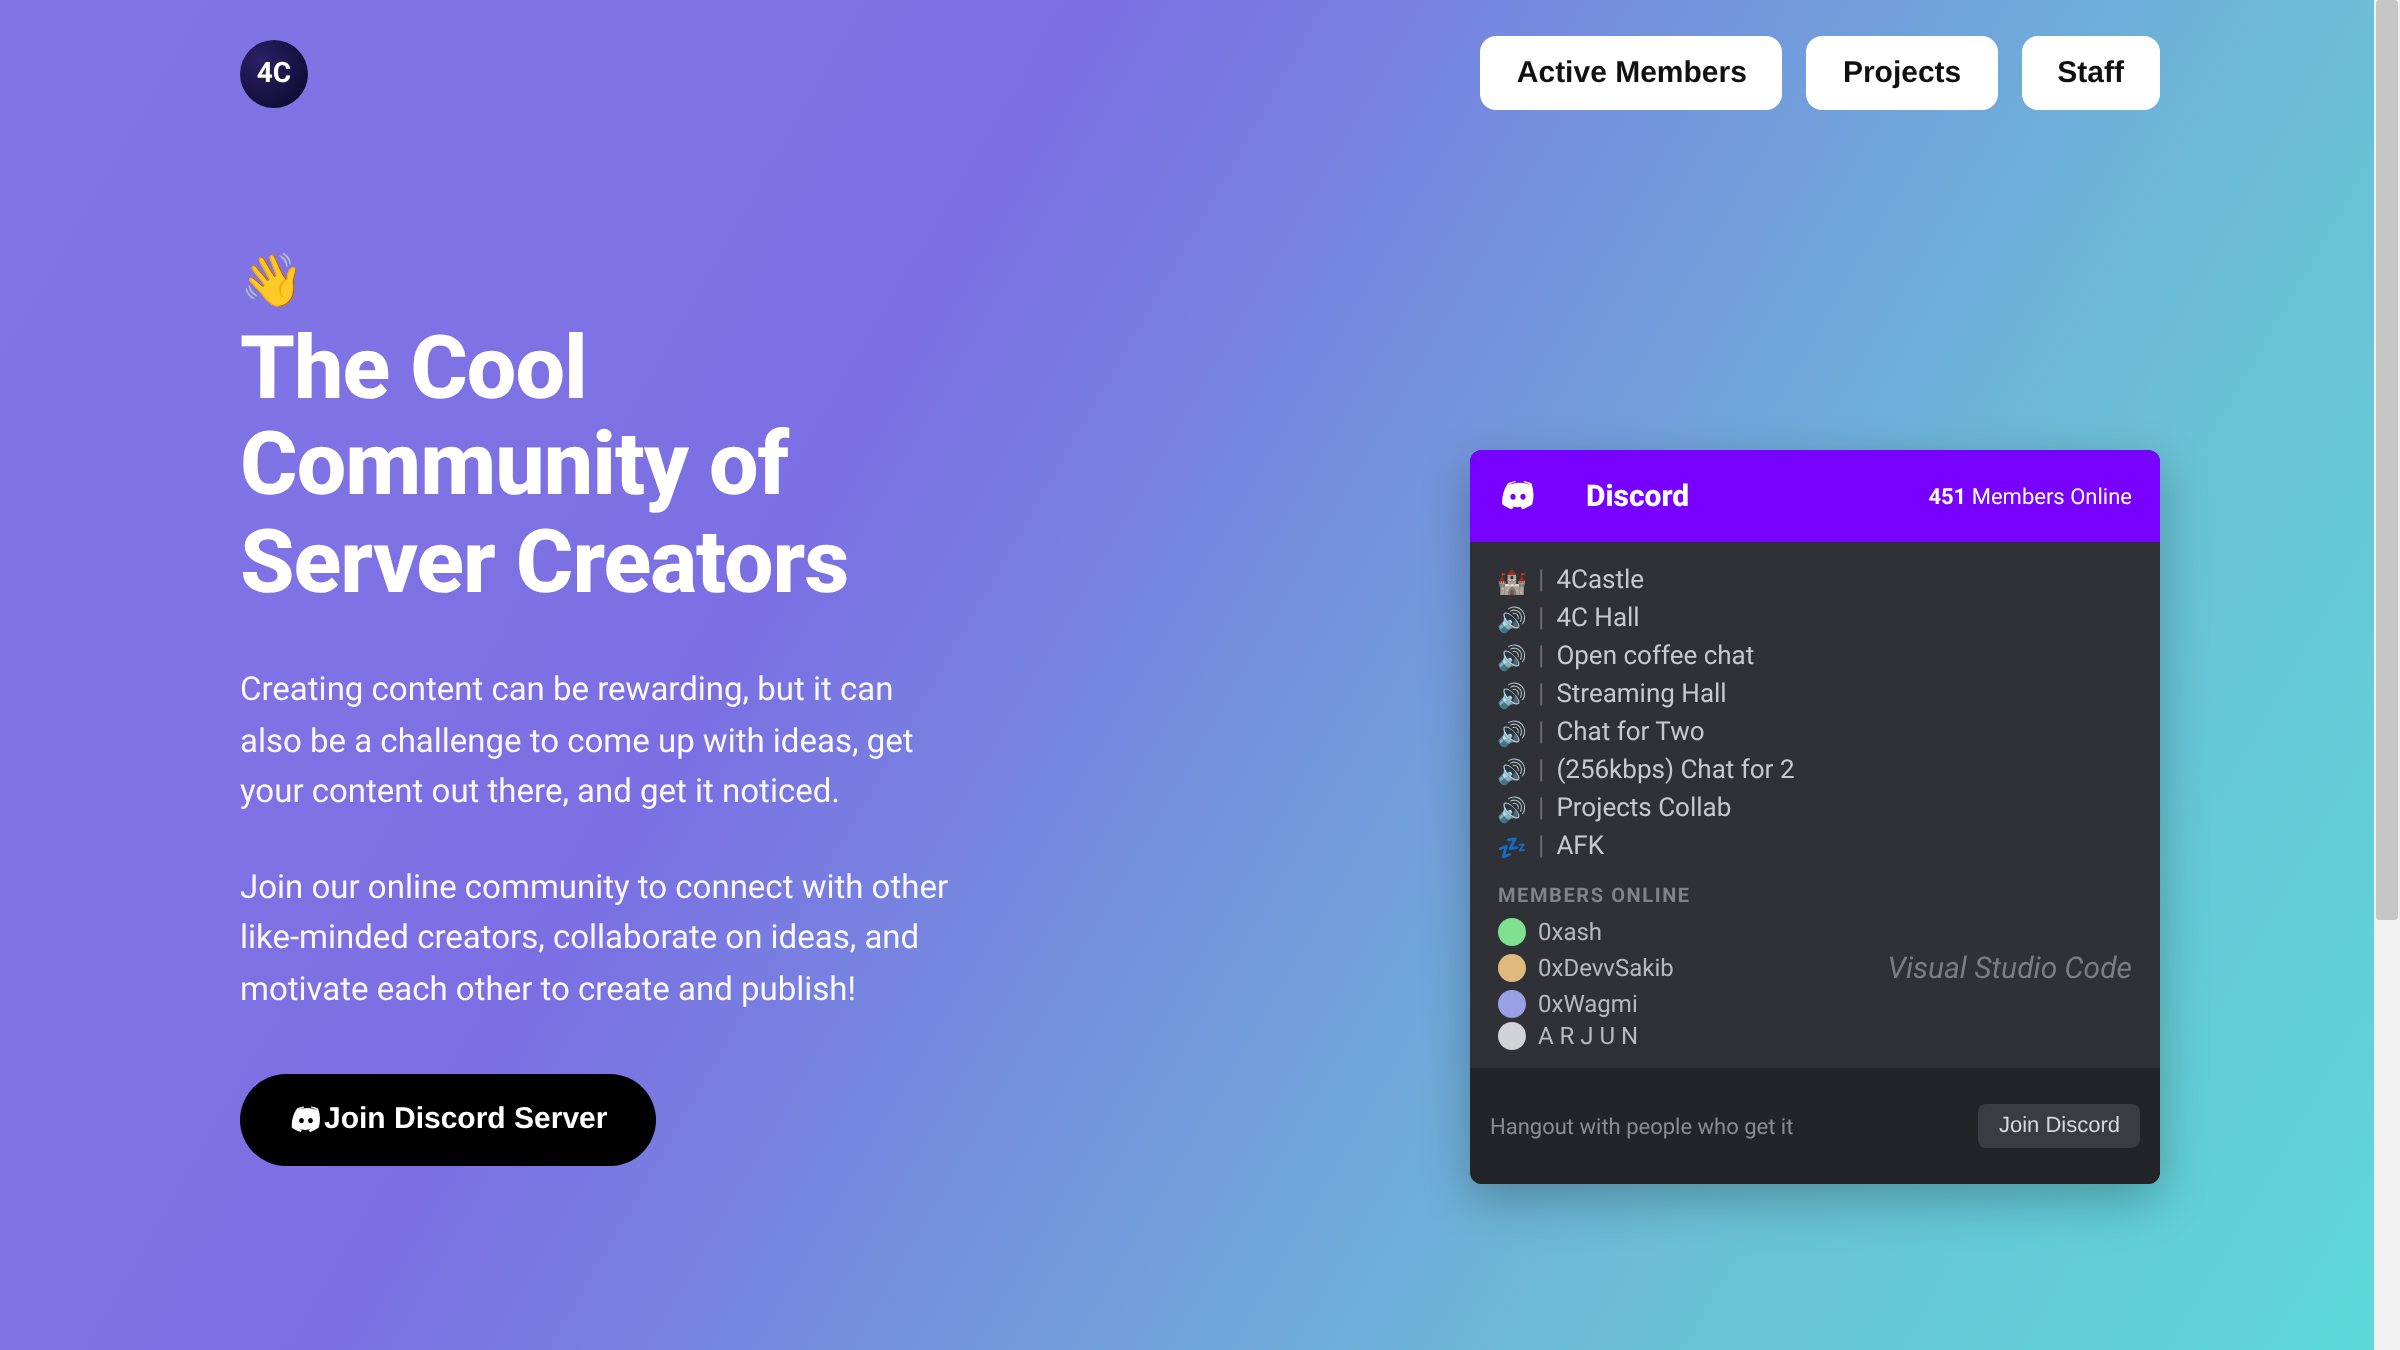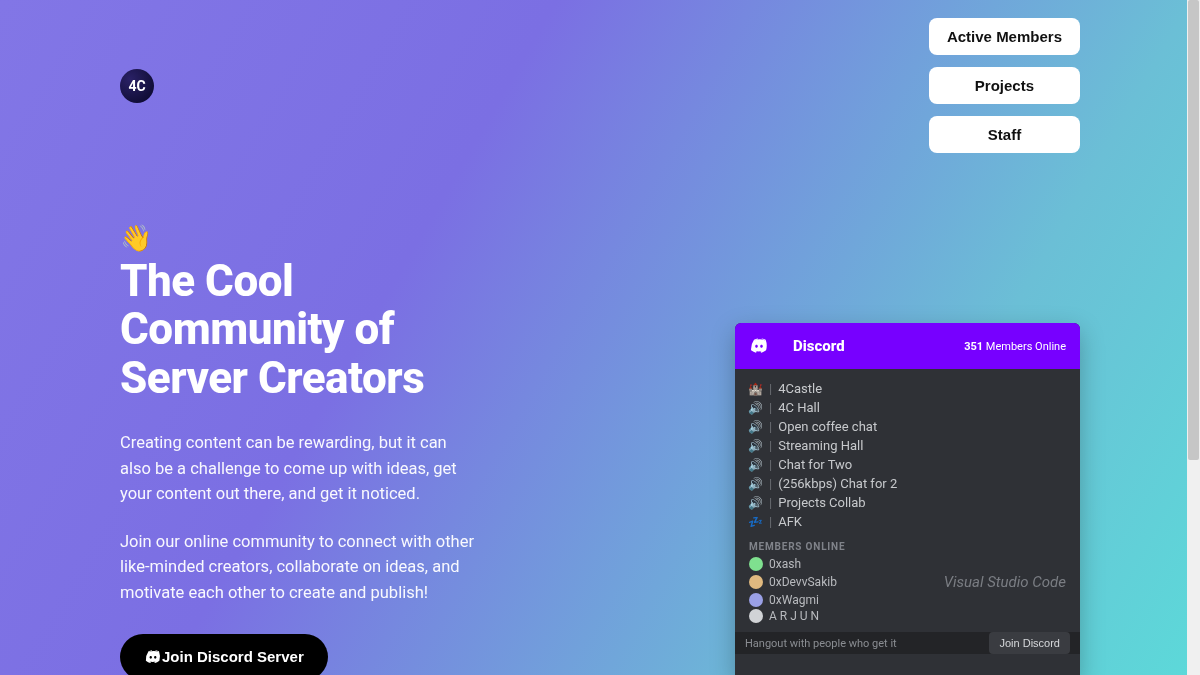--- a/index.html
+++ b/index.html
@@ -12,21 +12,21 @@
   position: relative;
 }
 .container { max-width: 1000px; margin: 0 auto; padding: 0 20px; }
 .header { display: flex; justify-content: space-between; align-items: center; padding: 18px 0 0 0; }
 .logo {
   width: 34px; height: 34px; border-radius: 50%;
   background: radial-gradient(circle at 30% 30%, #2a2166, #0f0c34 80%);
   display: flex; align-items: center; justify-content: center;
   color: #fff; font-weight: 700; font-size: 14px;
 }
-.nav { display: flex; gap: 12px; flex-direction: column; }
+.nav { display: flex; gap: 12px; }
 .nav-btn {
   background: #fff; color: #111; border: none; border-radius: 8px;
   padding: 10px 18px; font-weight: 700; font-size: 15px; cursor: pointer;
 }
 .main { display: flex; gap: 60px; padding-top: 70px; }
 .left { flex: 0 0 400px; }
 .wave { font-size: 26px; margin-bottom: 4px; display: block; }
 .title { color: #fff; font-weight: 800; font-size: 44px; line-height: 1.1; letter-spacing: -0.5px; margin-bottom: 28px; }
 .para { color: rgba(255,255,255,0.95); font-size: 16.5px; line-height: 1.55; margin-bottom: 22px; max-width: 360px; }
 .cta-group { display: flex; flex-direction: column; gap: 14px; margin-top: 28px; }
@@ -56,21 +56,21 @@
   color: #c7c9cc; font-size: 13px; cursor: pointer;
 }
 .channel .ico { width: 14px; display: inline-flex; justify-content: center; font-size: 12px; color: #9ea1a6; }
 .channel .pipe { color: #6a6d72; }
 .members-head { color: #80838a; font-size: 10px; font-weight: 700; letter-spacing: 0.8px; padding: 10px 14px 4px; }
 .member { display: flex; align-items: center; gap: 6px; padding: 1px 14px; color: #b8babe; font-size: 12px; }
 .member .avatar { width: 14px; height: 14px; border-radius: 50%; }
 .member .activity { margin-left: auto; color: #7a7d83; font-size: 15px; font-style: italic; }
 .widget-foot {
   background: #232427; display: flex; align-items: center; justify-content: space-between;
-  padding: 0 10px;
+  padding: 18px 10px;
 }
 .widget-foot .tag { color: #8a8d92; font-size: 11px; }
 .join-btn {
   background: #3a3c41; color: #d6d8db; border: none; border-radius: 4px;
   padding: 5px 10px; font-size: 11px; cursor: pointer;
 }
 .scrollbar-track { position: absolute; top: 0; right: 0; width: 13px; height: 675px; background: #f0f0f0; }
 .scrollbar-thumb { position: absolute; top: 0; right: 1px; width: 11px; height: 460px; background: #c6c6c6; border-radius: 2px; }
 </style>
 </head>
@@ -111,21 +111,21 @@
     <section class="right">
       <div class="widget">
         <div class="widget-head">
           <div class="widget-head-left">
             <svg viewBox="0 0 24 24">
                 <path d="M20 4.4A19 19 0 0 0 15.5 3l-.3.6c1.7.4 3.2 1.1 4.6 2-2.2-1-4.5-1.6-6.8-1.6s-4.6.5-6.8 1.6c1.4-.9 2.9-1.6 4.6-2L10.5 3A19 19 0 0 0 6 4.4 20 20 0 0 0 2.5 17c2 1.5 4 2.4 5.9 3l.9-1.4c-1-.3-1.9-.8-2.7-1.3.2.1.5.3.7.4 2.7 1.3 5.7 1.3 8.4 0 .2-.1.5-.3.7-.4-.8.5-1.7 1-2.7 1.3l.9 1.4c1.9-.6 3.9-1.5 5.9-3A20 20 0 0 0 20 4.4zM9 14.2c-.9 0-1.6-.8-1.6-1.8s.7-1.8 1.6-1.8 1.6.8 1.6 1.8-.7 1.8-1.6 1.8zm6 0c-.9 0-1.6-.8-1.6-1.8s.7-1.8 1.6-1.8 1.6.8 1.6 1.8-.7 1.8-1.6 1.8z"></path>
               </svg>
             <span>Discord</span>
           </div>
           <div class="widget-status">
-            <span class="num">351</span>
+            <span class="num">451</span>
             <span>Members Online</span>
           </div>
         </div>
         <div class="widget-body">
           <div id="channels">
               <div class="channel">
                 <span class="ico">🏰</span>
                 <span class="pipe">|</span>
                 <span>4Castle</span>
               </div>

